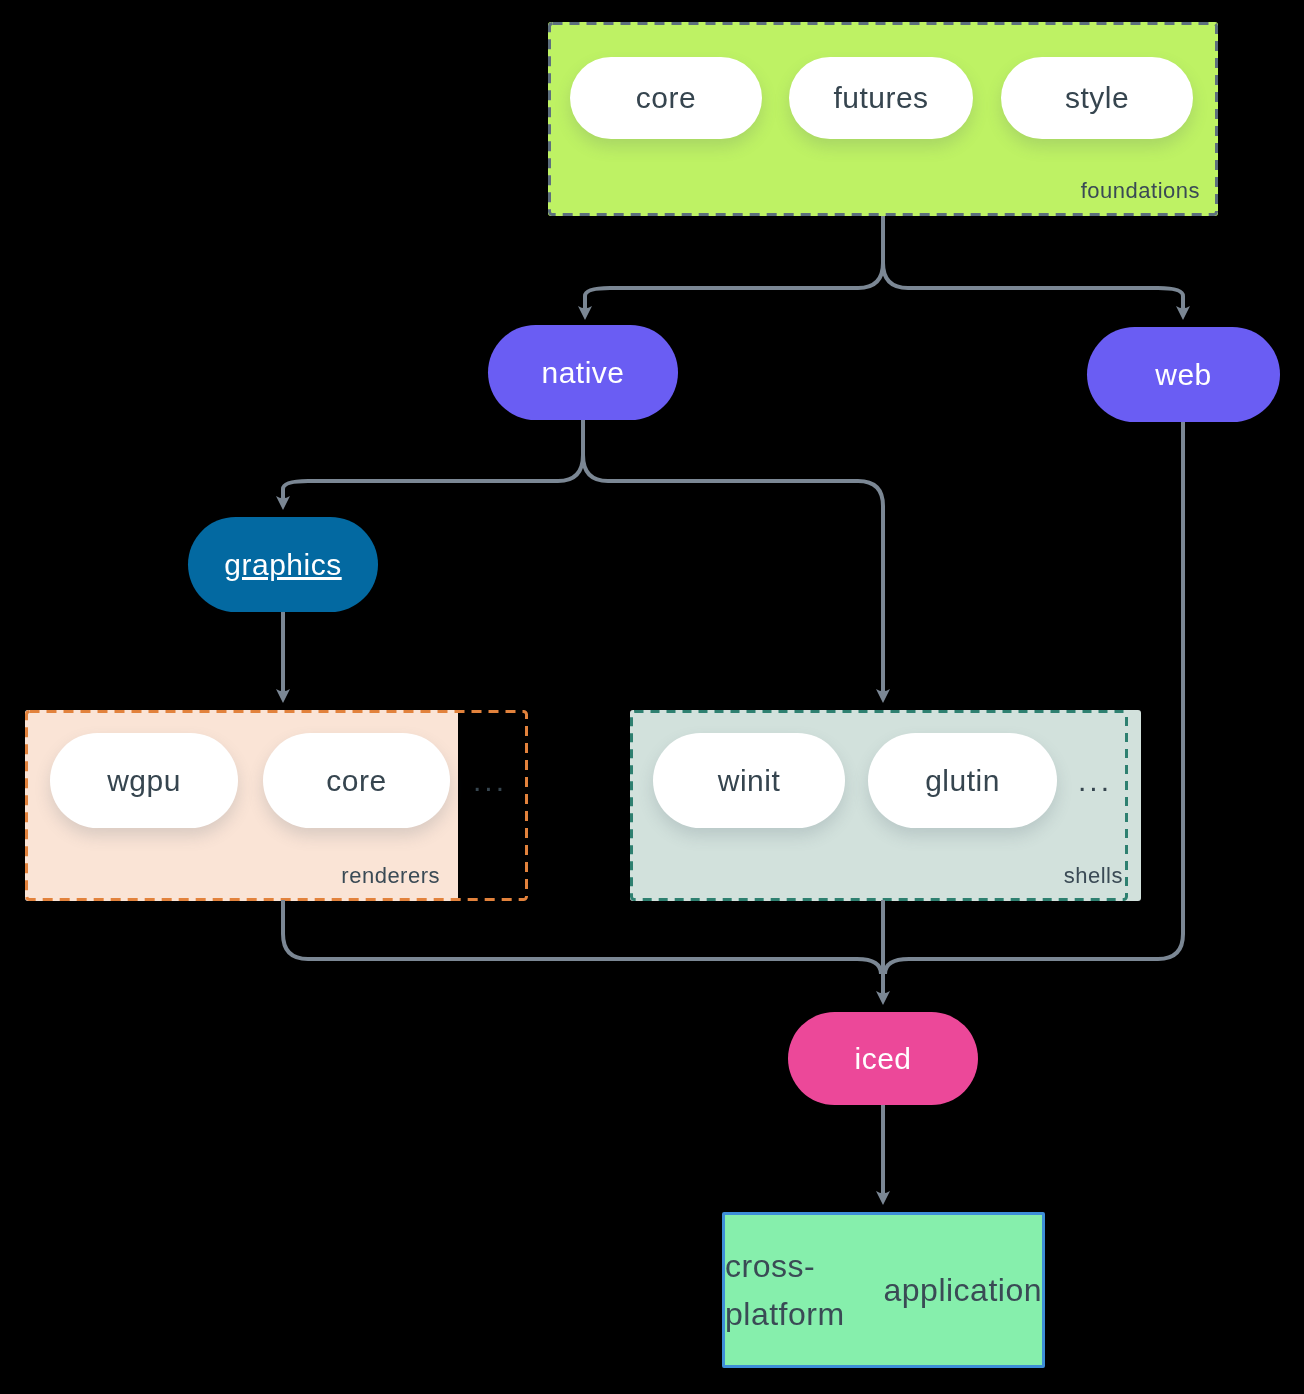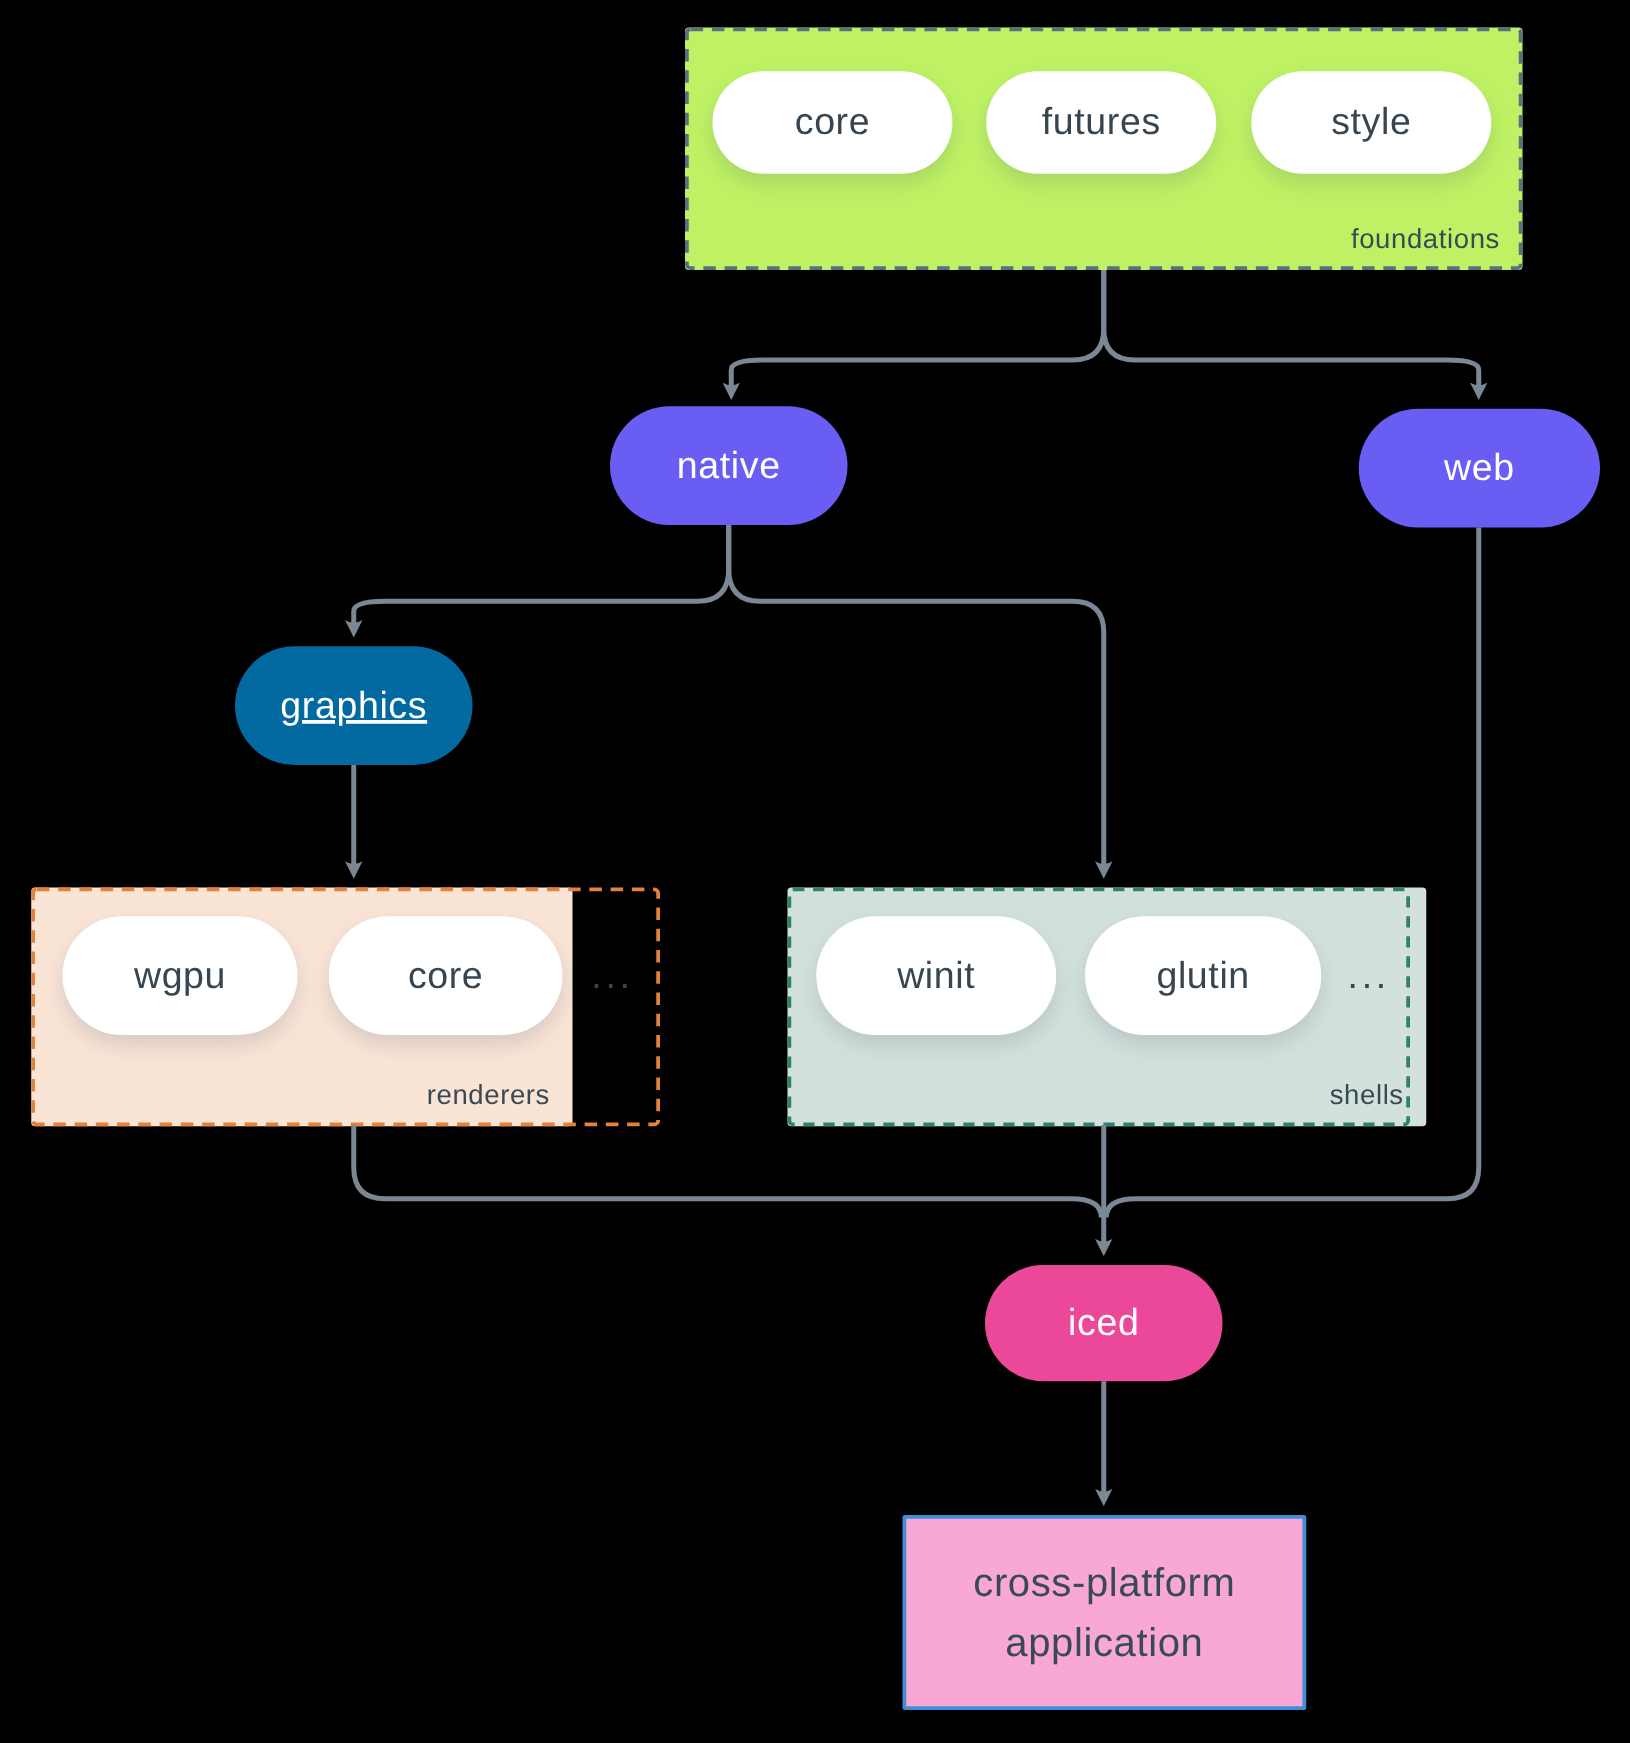--- a/index.html
+++ b/index.html
@@ -25,22 +25,22 @@
   .pill-white{background:#fff;color:#36454F;box-shadow:0 8px 16px rgba(70,90,105,0.18);}
   .pill-purple{background:#6A5DF3;color:#fff;}
   .pill-orange{background:#0369a1;color:#fff;text-decoration:underline;}
   .pill-blue{background:#ec4899;color:#fff;}
   .ellipsis{
     position:absolute;display:flex;align-items:center;justify-content:center;
     font-size:30px;color:#36454F;letter-spacing:3px;z-index:3;
   }
   .app-box{
     position:absolute;left:722px;top:1212px;width:323px;height:156px;z-index:3;
-    box-sizing:border-box;background:#f9a8d4;border:3px solid #3E8ED8;border-radius:2px;
-    display:flex;flex-direction:column;align-items:center;justify-content:center;
+    box-sizing:border-box;background:#86efac;border:3px solid #3E8ED8;border-radius:2px;
+    display:flex;flex-direction:row;align-items:center;justify-content:center;
     color:#3A4A55;font-size:32px;line-height:48px;letter-spacing:0.5px;
   }
 </style>
 </head>
 <body>
 
 <div class="canvas">
 
   <svg class="edges" width="1304" height="1394" viewBox="0 0 1304 1394" aria-hidden="true">
     <defs>

